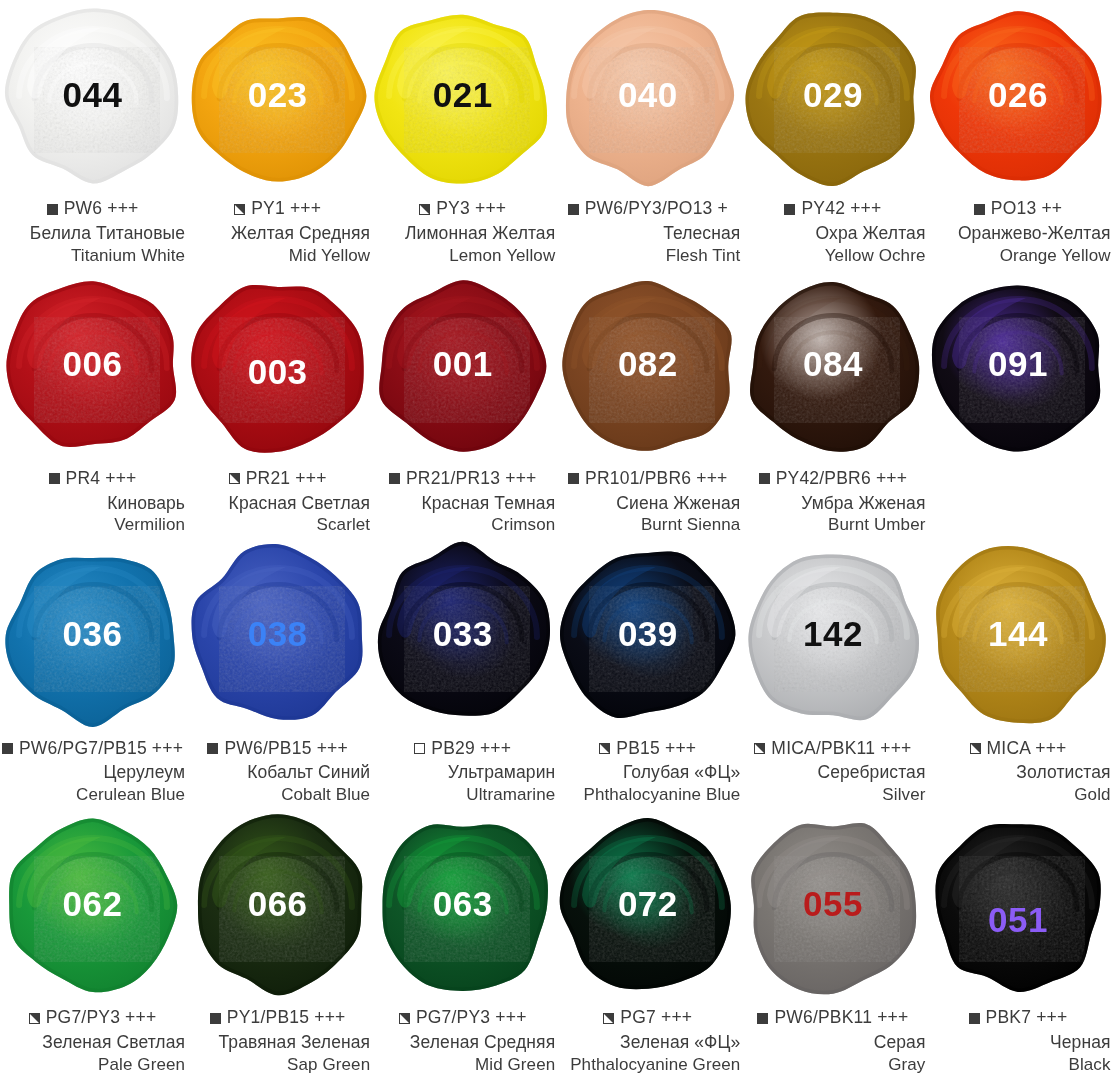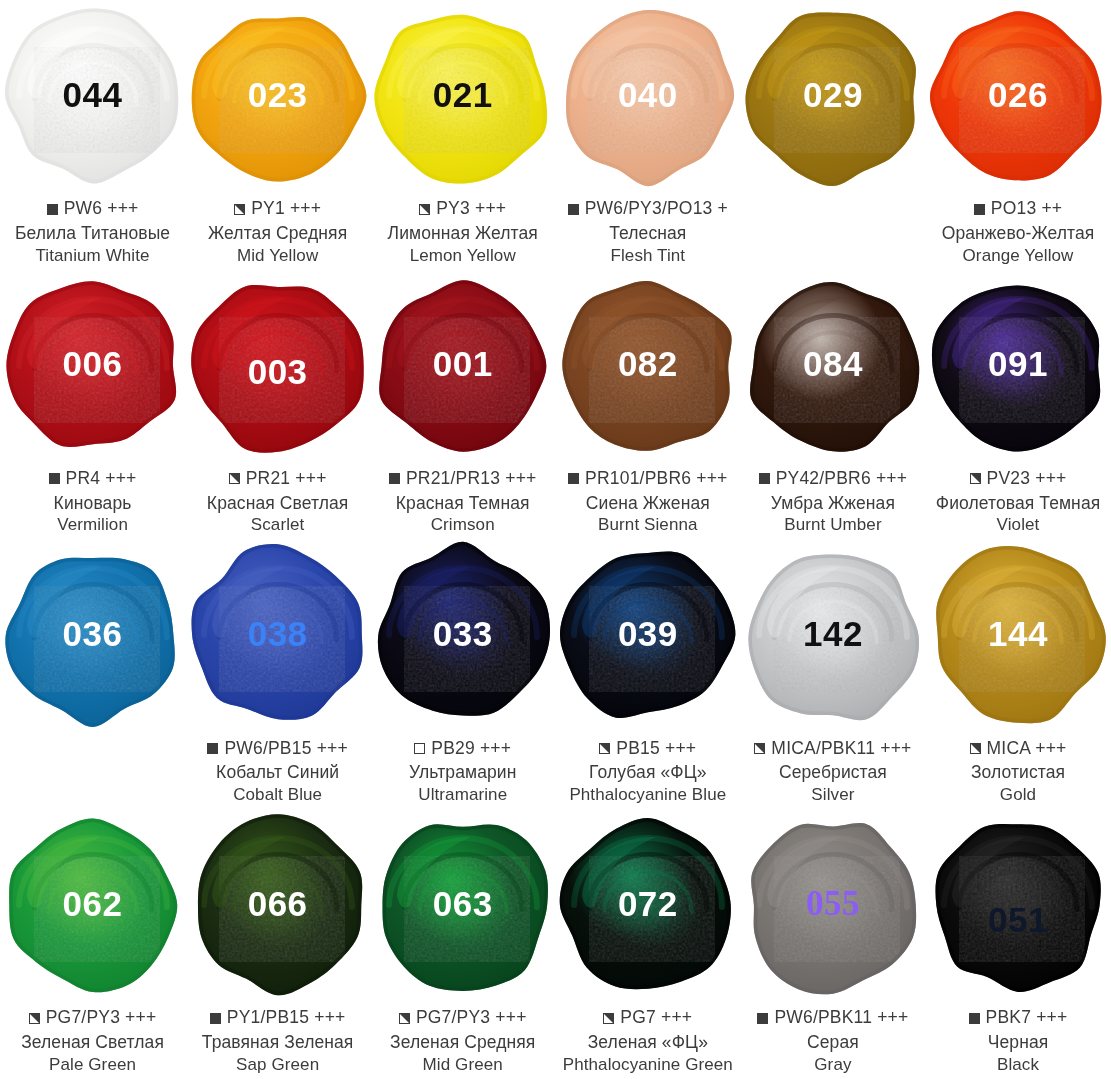--- a/index.html
+++ b/index.html
@@ -64,21 +64,21 @@
     font-weight: bold;
     letter-spacing: 0.5px;
     line-height: 1;
     transform: translateY(-2px);
     font-family: "Liberation Sans", sans-serif;
   }
 
   
   .caption {
     width: 100%;
-    text-align: center;
+    text-align: right;
     line-height: 1.0;
     margin-top: 6px;
   }
   .code-line {
     display: flex;
     align-items: center;
     justify-content: center;
     gap: 6px;
     font-size: 17.5px;
     letter-spacing: 0.2px;
@@ -350,20 +350,28 @@
               <path d="M 14.079999999999998 88 A 73.92 68.0064 0 1 1 161.92000000000002 90" fill="none" stroke="#c59a16" stroke-opacity="0.30" stroke-width="6" stroke-linecap="round"></path>
               <path d="M 29.200000000000003 90.7 A 58.8 54.096 0 1 1 146.8 92.7" fill="none" stroke="#86640b" stroke-opacity="0.38" stroke-width="5" stroke-linecap="round"></path>
               <path d="M 44.32 93.4 A 43.68 40.1856 0 1 1 131.68 95.4" fill="none" stroke="#c59a16" stroke-opacity="0.30" stroke-width="4" stroke-linecap="round"></path>
               <path d="M 22 78 C 26 42, 58 18, 96 20 C 72 30, 44 48, 36 86 C 32 94, 24 92, 22 78 Z" fill="#c59a16" opacity="0.42"></path>
               <path d="M 168.35 88.00 C 168.05 99.33, 171.37 112.15, 167.89 122.27 C 164.41 132.38, 155.70 141.85, 147.47 148.70 C 139.24 155.55, 128.41 158.45, 118.50 163.34 C 108.58 168.24, 98.49 177.54, 88.00 178.08 C 77.51 178.63, 64.95 171.79, 55.57 166.62 C 46.19 161.44, 39.67 154.35, 31.70 147.05 C 23.74 139.75, 12.96 132.64, 7.78 122.80 C 2.60 112.95, -0.03 98.98, 0.61 88.00 C 1.24 77.02, 6.40 66.48, 11.58 56.92 C 16.76 47.36, 24.59 38.70, 31.69 30.62 C 38.79 22.55, 44.79 12.79, 54.17 8.46 C 63.56 4.13, 76.92 4.60, 88.00 4.65 C 99.08 4.69, 110.51 5.26, 120.65 8.74 C 130.79 12.21, 140.68 17.92, 148.85 25.51 C 157.02 33.10, 166.45 43.86, 169.70 54.27 C 172.95 64.69, 168.65 76.67, 168.35 88.00 Z" fill="none" stroke="#86640b" stroke-opacity="0.55" stroke-width="7"></path>
             </g>
           </svg>
           <span class="blob-num" style="color: rgb(255, 255, 255);">029</span>
         </div>
       </div>
+      <div class="caption">
+        <div class="code-line">
+          <span class="sq sq-full"></span>
+          <span>PY42 +++</span>
+        </div>
+        <div class="name-ru">Охра Желтая</div>
+        <div class="name-en">Yellow Ochre</div>
+      </div>
     </div>
     <div class="cell">
       <div class="blob-wrap">
         <div class="blob">
           <svg viewBox="0 0 176 176">
             <defs>
               <radialGradient id="g5" cx="42%" cy="34%" r="78%">
                 <stop offset="0%" stop-color="#f96a1d"></stop>
                 <stop offset="46%" stop-color="#ef3708"></stop>
                 <stop offset="100%" stop-color="#d92c04"></stop>
@@ -685,28 +693,20 @@
               <path d="M 14.079999999999998 88 A 73.92 68.0064 0 1 1 161.92000000000002 90" fill="none" stroke="#4b2a96" stroke-opacity="0.30" stroke-width="6" stroke-linecap="round"></path>
               <path d="M 29.200000000000003 90.7 A 58.8 54.096 0 1 1 146.8 92.7" fill="none" stroke="#050309" stroke-opacity="0.38" stroke-width="5" stroke-linecap="round"></path>
               <path d="M 44.32 93.4 A 43.68 40.1856 0 1 1 131.68 95.4" fill="none" stroke="#4b2a96" stroke-opacity="0.30" stroke-width="4" stroke-linecap="round"></path>
               <path d="M 22 78 C 26 42, 58 18, 96 20 C 72 30, 44 48, 36 86 C 32 94, 24 92, 22 78 Z" fill="#4b2a96" opacity="0.42"></path>
               <path d="M 168.18 88.00 C 168.40 99.17, 172.26 112.90, 168.65 122.74 C 165.04 132.58, 154.66 139.99, 146.54 147.04 C 138.41 154.08, 129.65 160.60, 119.89 165.03 C 110.14 169.45, 98.81 173.64, 88.00 173.59 C 77.19 173.53, 64.58 169.54, 55.04 164.69 C 45.51 159.85, 37.93 152.16, 30.80 144.52 C 23.68 136.88, 17.02 128.29, 12.31 118.87 C 7.59 109.45, 3.57 98.78, 2.50 88.00 C 1.43 77.22, 1.50 64.42, 5.90 54.19 C 10.29 43.97, 20.44 33.53, 28.85 26.64 C 37.26 19.75, 46.50 16.02, 56.35 12.84 C 66.21 9.67, 77.50 7.39, 88.00 7.59 C 98.50 7.79, 109.52 10.71, 119.33 14.06 C 129.13 17.40, 138.83 20.71, 146.83 27.66 C 154.83 34.60, 163.78 45.67, 167.34 55.73 C 170.90 65.79, 167.96 76.83, 168.18 88.00 Z" fill="none" stroke="#050309" stroke-opacity="0.55" stroke-width="7"></path>
             </g>
           </svg>
           <span class="blob-num" style="color: rgb(255, 255, 255);">091</span>
         </div>
       </div>
-      <div class="caption">
-        <div class="code-line">
-          <span class="sq sq-half"></span>
-          <span>PV23 +++</span>
-        </div>
-        <div class="name-ru">Фиолетовая Темная</div>
-        <div class="name-en">Violet</div>
-      </div>
     </div>
     <div class="cell">
       <div class="blob-wrap">
         <div class="blob">
           <svg viewBox="0 0 176 176">
             <defs>
               <radialGradient id="g12" cx="42%" cy="34%" r="78%">
                 <stop offset="0%" stop-color="#2b8cc6"></stop>
                 <stop offset="46%" stop-color="#1273ae"></stop>
                 <stop offset="100%" stop-color="#0a5f93"></stop>
@@ -734,20 +734,28 @@
               <path d="M 14.079999999999998 88 A 73.92 68.0064 0 1 1 161.92000000000002 90" fill="none" stroke="#2b8cc6" stroke-opacity="0.30" stroke-width="6" stroke-linecap="round"></path>
               <path d="M 29.200000000000003 90.7 A 58.8 54.096 0 1 1 146.8 92.7" fill="none" stroke="#0a5f93" stroke-opacity="0.38" stroke-width="5" stroke-linecap="round"></path>
               <path d="M 44.32 93.4 A 43.68 40.1856 0 1 1 131.68 95.4" fill="none" stroke="#2b8cc6" stroke-opacity="0.30" stroke-width="4" stroke-linecap="round"></path>
               <path d="M 22 78 C 26 42, 58 18, 96 20 C 72 30, 44 48, 36 86 C 32 94, 24 92, 22 78 Z" fill="#2b8cc6" opacity="0.42"></path>
               <path d="M 168.44 88.00 C 169.27 98.85, 171.29 110.83, 167.99 120.67 C 164.69 130.51, 156.72 140.18, 148.64 147.03 C 140.55 153.89, 129.59 156.30, 119.48 161.79 C 109.38 167.29, 98.49 179.79, 88.00 179.99 C 77.51 180.18, 66.63 168.45, 56.54 162.95 C 46.46 157.45, 35.85 154.01, 27.48 146.98 C 19.11 139.96, 10.77 130.65, 6.31 120.82 C 1.85 110.99, -0.63 98.62, 0.74 88.00 C 2.11 77.38, 9.73 67.22, 14.54 57.09 C 19.34 46.97, 22.61 34.71, 29.58 27.25 C 36.56 19.79, 46.65 15.04, 56.38 12.34 C 66.12 9.63, 77.46 11.03, 88.00 11.02 C 98.54 11.01, 109.48 9.97, 119.60 12.29 C 129.73 14.60, 141.52 17.70, 148.75 24.91 C 155.99 32.13, 159.73 45.06, 163.02 55.57 C 166.30 66.09, 167.61 77.15, 168.44 88.00 Z" fill="none" stroke="#0a5f93" stroke-opacity="0.55" stroke-width="7"></path>
             </g>
           </svg>
           <span class="blob-num" style="color: rgb(255, 255, 255);">036</span>
         </div>
       </div>
+      <div class="caption">
+        <div class="code-line">
+          <span class="sq sq-full"></span>
+          <span>PW6/PG7/PB15 +++</span>
+        </div>
+        <div class="name-ru">Церулеум</div>
+        <div class="name-en">Cerulean Blue</div>
+      </div>
     </div>
     <div class="cell">
       <div class="blob-wrap">
         <div class="blob">
           <svg viewBox="0 0 176 176">
             <defs>
               <radialGradient id="g13" cx="42%" cy="34%" r="78%">
                 <stop offset="0%" stop-color="#4a63c2"></stop>
                 <stop offset="46%" stop-color="#2b46ab"></stop>
                 <stop offset="100%" stop-color="#1d3693"></stop>
@@ -1213,21 +1221,21 @@
             <g clip-path="url(#c22)">
               <ellipse cx="92" cy="90" rx="48" ry="42" fill="url(#h22)" opacity="0.55"></ellipse>
               <ellipse cx="92" cy="92" rx="52" ry="44" fill="#94908c" filter="url(#f22)" opacity="0.5"></ellipse>
               <path d="M 14.079999999999998 88 A 73.92 68.0064 0 1 1 161.92000000000002 90" fill="none" stroke="#94908c" stroke-opacity="0.30" stroke-width="6" stroke-linecap="round"></path>
               <path d="M 29.200000000000003 90.7 A 58.8 54.096 0 1 1 146.8 92.7" fill="none" stroke="#656160" stroke-opacity="0.38" stroke-width="5" stroke-linecap="round"></path>
               <path d="M 44.32 93.4 A 43.68 40.1856 0 1 1 131.68 95.4" fill="none" stroke="#94908c" stroke-opacity="0.30" stroke-width="4" stroke-linecap="round"></path>
               <path d="M 22 78 C 26 42, 58 18, 96 20 C 72 30, 44 48, 36 86 C 32 94, 24 92, 22 78 Z" fill="#94908c" opacity="0.42"></path>
               <path d="M 170.75 88.00 C 171.34 98.75, 171.78 110.54, 167.90 120.40 C 164.02 130.26, 155.65 140.06, 147.46 147.17 C 139.28 154.28, 128.69 158.14, 118.78 163.07 C 108.87 167.99, 98.71 175.08, 88.00 176.70 C 77.29 178.32, 65.00 176.92, 54.51 172.80 C 44.03 168.68, 32.49 160.92, 25.10 152.00 C 17.70 143.08, 12.83 129.96, 10.13 119.29 C 7.43 108.62, 9.34 98.68, 8.89 88.00 C 8.44 77.32, 4.14 65.49, 7.43 55.22 C 10.72 44.94, 20.53 34.27, 28.60 26.35 C 36.67 18.42, 45.95 10.48, 55.85 7.66 C 65.75 4.84, 77.05 9.50, 88.00 9.41 C 98.95 9.33, 112.03 3.78, 121.58 7.18 C 131.13 10.57, 138.17 21.64, 145.30 29.76 C 152.43 37.89, 160.11 46.22, 164.36 55.92 C 168.60 65.63, 170.16 77.25, 170.75 88.00 Z" fill="none" stroke="#656160" stroke-opacity="0.55" stroke-width="7"></path>
             </g>
           </svg>
-          <span class="blob-num" style="color: #8b5cf6; font-family: Liberation Serif, serif;">055</span>
+          <span class="blob-num" style="color: #b91c1c;">055</span>
         </div>
       </div>
       <div class="caption">
         <div class="code-line">
           <span class="sq sq-full"></span>
           <span>PW6/PBK11 +++</span>
         </div>
         <div class="name-ru">Серая</div>
         <div class="name-en">Gray</div>
       </div>
@@ -1262,21 +1270,21 @@
             <g clip-path="url(#c23)">
               <ellipse cx="92" cy="90" rx="48" ry="42" fill="url(#h23)" opacity="0.55"></ellipse>
               <ellipse cx="92" cy="92" rx="52" ry="44" fill="#2a2a2a" filter="url(#f23)" opacity="0.5"></ellipse>
               <path d="M 14.079999999999998 88 A 73.92 68.0064 0 1 1 161.92000000000002 90" fill="none" stroke="#2a2a2a" stroke-opacity="0.30" stroke-width="6" stroke-linecap="round"></path>
               <path d="M 29.200000000000003 90.7 A 58.8 54.096 0 1 1 146.8 92.7" fill="none" stroke="#000000" stroke-opacity="0.38" stroke-width="5" stroke-linecap="round"></path>
               <path d="M 44.32 93.4 A 43.68 40.1856 0 1 1 131.68 95.4" fill="none" stroke="#2a2a2a" stroke-opacity="0.30" stroke-width="4" stroke-linecap="round"></path>
               <path d="M 22 78 C 26 42, 58 18, 96 20 C 72 30, 44 48, 36 86 C 32 94, 24 92, 22 78 Z" fill="#2a2a2a" opacity="0.42"></path>
               <path d="M 169.66 88.00 C 168.50 98.32, 164.36 107.09, 161.07 117.53 C 157.78 127.96, 156.88 142.63, 149.95 150.61 C 143.01 158.59, 129.80 161.35, 119.48 165.40 C 109.16 169.45, 98.40 175.78, 88.00 174.89 C 77.60 174.00, 67.17 164.23, 57.06 160.06 C 46.95 155.88, 34.41 156.57, 27.35 149.83 C 20.29 143.08, 18.23 129.90, 14.72 119.59 C 11.21 109.29, 7.33 98.79, 6.29 88.00 C 5.24 77.21, 4.57 64.59, 8.44 54.84 C 12.32 45.09, 21.76 37.02, 29.54 29.48 C 37.32 21.94, 45.36 13.30, 55.10 9.59 C 64.85 5.89, 77.34 7.02, 88.00 7.25 C 98.66 7.47, 109.46 7.27, 119.05 10.96 C 128.64 14.65, 137.39 21.96, 145.55 29.41 C 153.72 36.85, 164.01 45.86, 168.03 55.62 C 172.05 65.39, 170.82 77.68, 169.66 88.00 Z" fill="none" stroke="#000000" stroke-opacity="0.55" stroke-width="7"></path>
             </g>
           </svg>
-          <span class="blob-num" style="color: #0f172a; margin-top: 32px;">051</span>
+          <span class="blob-num" style="color: #8b5cf6; margin-top: 32px;">051</span>
         </div>
       </div>
       <div class="caption">
         <div class="code-line">
           <span class="sq sq-full"></span>
           <span>PBK7 +++</span>
         </div>
         <div class="name-ru">Черная</div>
         <div class="name-en">Black</div>
       </div>

